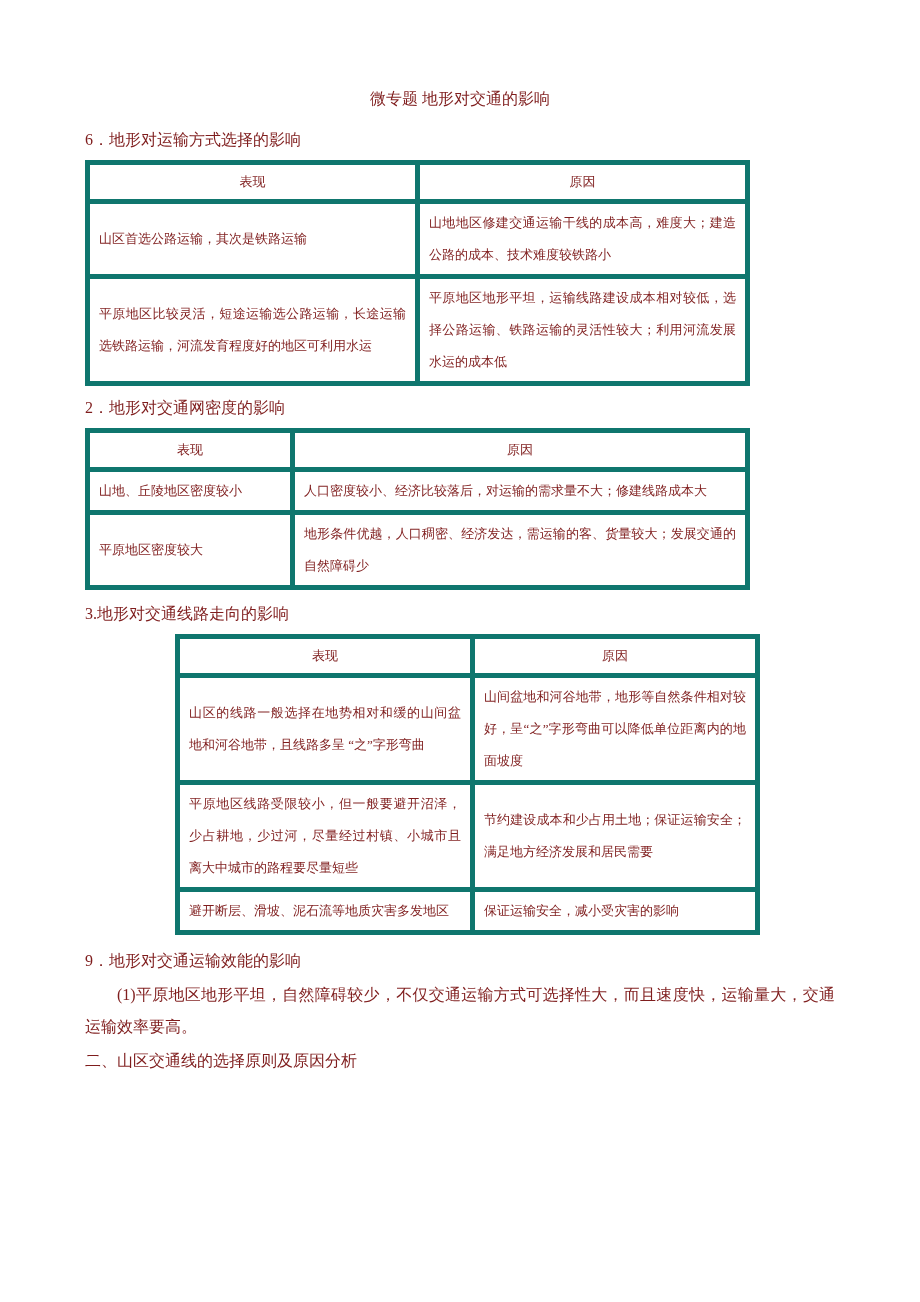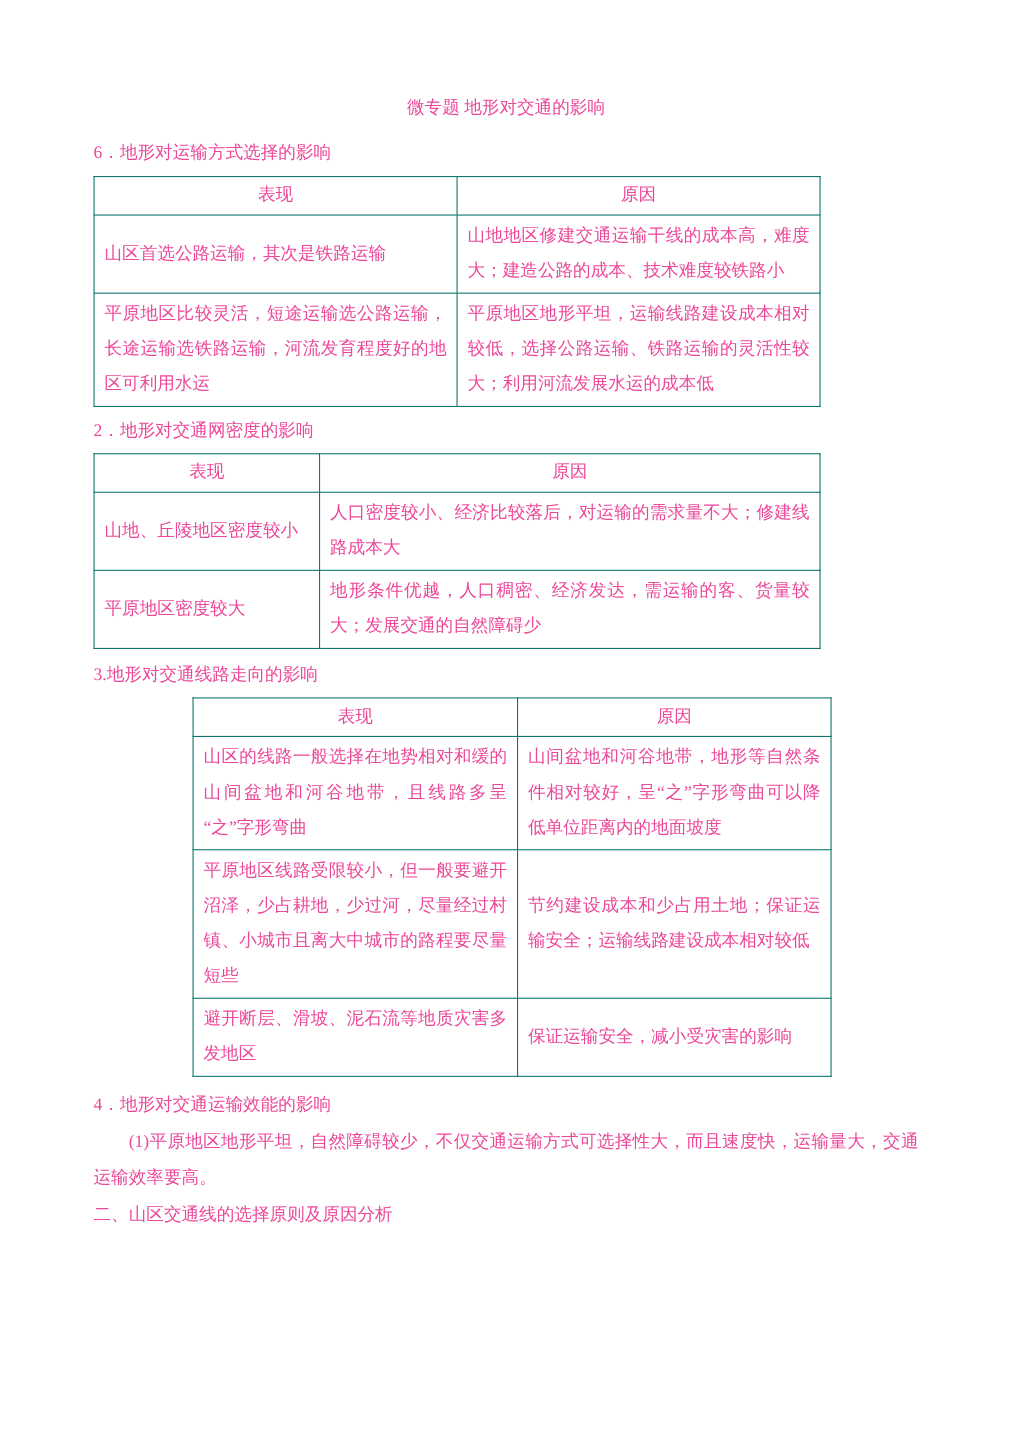--- a/index.html
+++ b/index.html
@@ -4,21 +4,21 @@
 <style>
   * { box-sizing: border-box; }
   html, body { margin: 0; padding: 0; background: #ffffff; }
   body { width: 920px; }
   .page {
     width: 920px;
     height: 1302px;
     padding: 88px 85px 0 85px;
     font-family: "Liberation Serif", "DejaVu Serif", serif;
     font-size: 16px;
-    color: #ec4899;
+    color: #7f1d1d;
     overflow: hidden;
     background: #ffffff;
     border-radius: 22px;
   }
   .title {
     text-align: center;
     line-height: 22px;
     margin: 0 0 18px 0;
   }
   .line { line-height: 24px; }
@@ -26,23 +26,23 @@
   .h-sec1  { margin: 0 0 12px 0; }
   .h-item1 { margin: 0 0 8px 0; }
   .h-item2 { margin: 10px 0 8px 0; }
   .h-item3 { margin: 12px 0 8px 0; }
   .h-item4 { margin: 14px 0 6px 0; }
   .h-sec2  { margin: 6px 0 0 0; }
   table { border-collapse: collapse; table-layout: fixed; }
   .t1, .t2 { width: 660px; }
   .t3 { width: 580px; margin-left: 90px; }
   th, td {
-    border: 1px solid #0f766e;
+    border: 5px solid #0f766e;
     font-weight: normal;
-    font-size: 16px;
+    font-size: 13px;
     vertical-align: middle;
   }
   th { text-align: center; height: 34px; line-height: 34px; padding: 0 9px; }
   td { padding: 3px 9px; line-height: 32px; }
   td.just { text-align: justify; }
   td.center { text-align: left; }
   .t1 .c1 { width: 330px; } .t1 .c2 { width: 330px; }
   .t2 .c1 { width: 205px; } .t2 .c2 { width: 455px; }
   .t3 .c1 { width: 295px; } .t3 .c2 { width: 285px; }
   .body-para {
@@ -117,29 +117,29 @@
       <tr>
         <th>表现</th>
         <th>原因</th>
       </tr>
       <tr>
         <td class="just">山区的线路一般选择在地势相对和缓的山间盆地和河谷地带，且线路多呈 “之”字形弯曲</td>
         <td class="just">山间盆地和河谷地带，地形等自然条件相对较好，呈“之”字形弯曲可以降低单位距离内的地面坡度</td>
       </tr>
       <tr>
         <td class="just">平原地区线路受限较小，但一般要避开沼泽，少占耕地，少过河，尽量经过村镇、小城市且离大中城市的路程要尽量短些</td>
-        <td class="just">节约建设成本和少占用土地；保证运输安全；运输线路建设成本相对较低</td>
+        <td class="just">节约建设成本和少占用土地；保证运输安全；满足地方经济发展和居民需要</td>
       </tr>
       <tr>
         <td class="just">避开断层、滑坡、泥石流等地质灾害多发地区</td>
         <td class="just">保证运输安全，减小受灾害的影响</td>
       </tr>
     </tbody>
   </table>
 
-  <div class="line h-item4">4．地形对交通运输效能的影响</div>
+  <div class="line h-item4">9．地形对交通运输效能的影响</div>
 
   <p class="body-para">(1)平原地区地形平坦，自然障碍较少，不仅交通运输方式可选择性大，而且速度快，运输量大，交通 运输效率要高。</p>
 
 
   <div class="line h-sec2">二、山区交通线的选择原则及原因分析</div>
 
 </div>
 
 </body></html>

